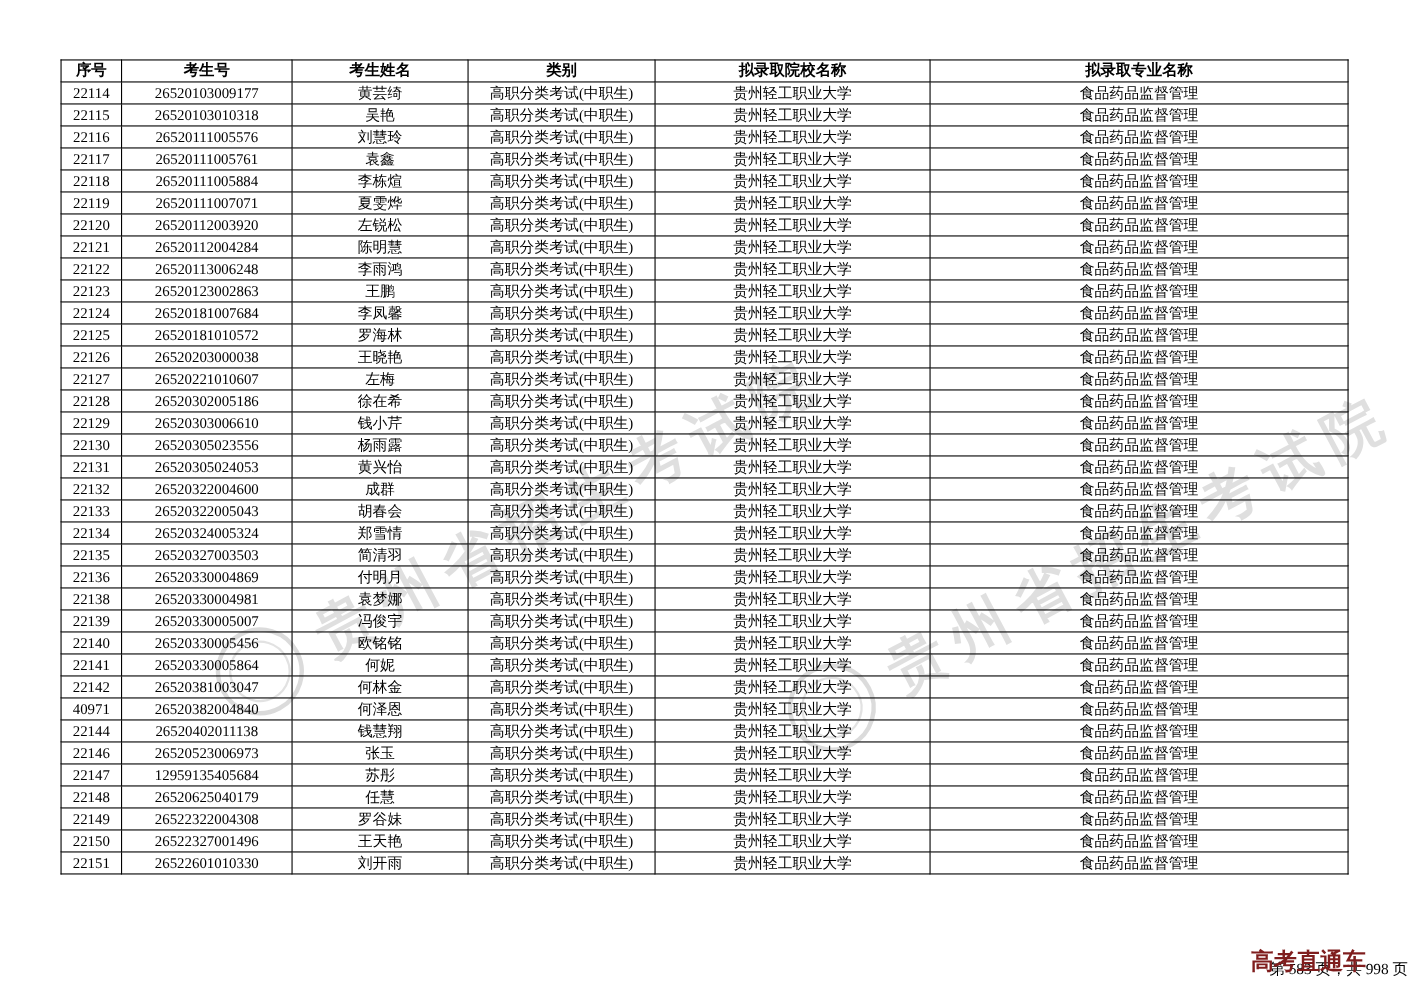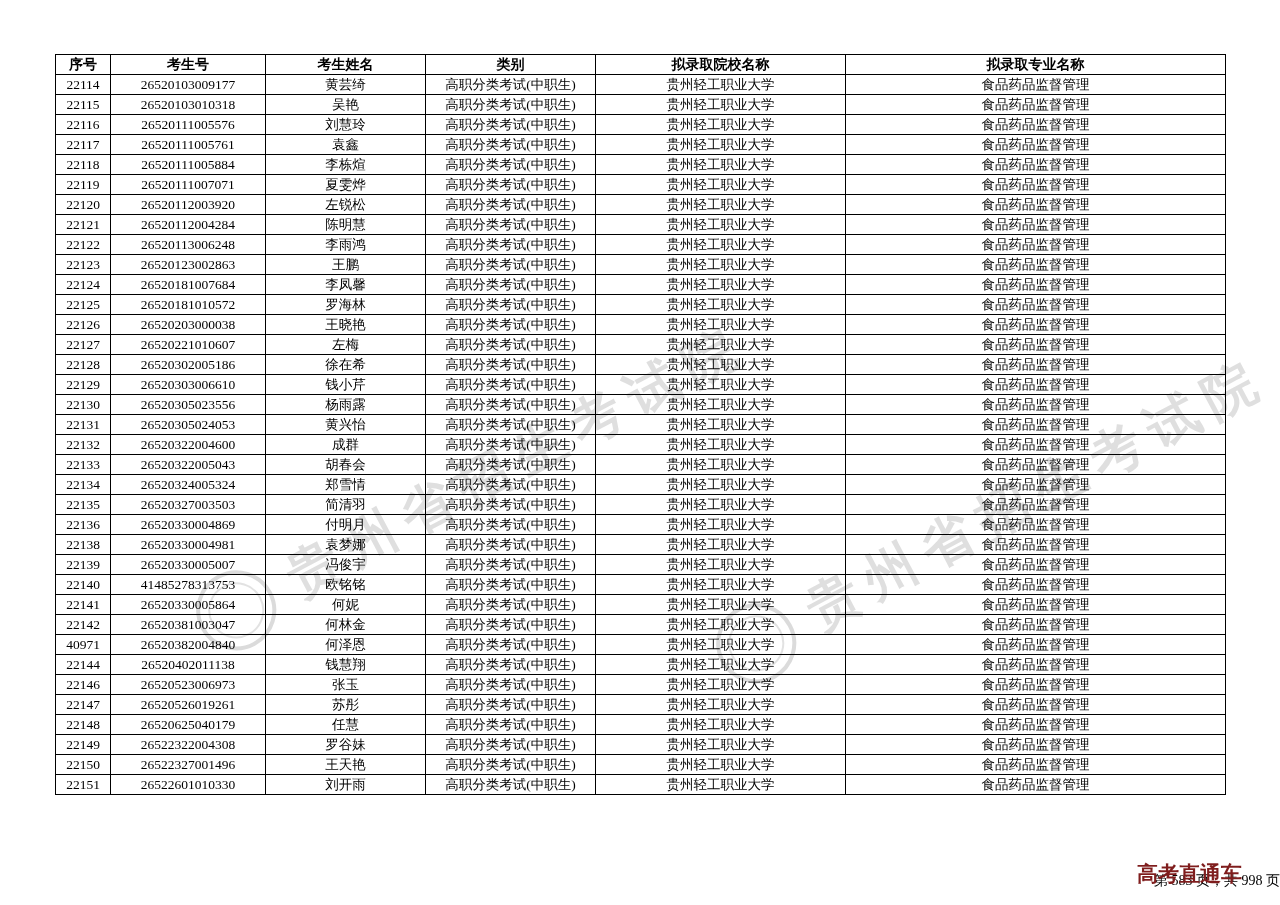--- a/index.html
+++ b/index.html
@@ -264,21 +264,21 @@
       <tr>
     <td>22139</td>
     <td>26520330005007</td>
     <td>冯俊宇</td>
     <td>高职分类考试(中职生)</td>
     <td>贵州轻工职业大学</td>
     <td>食品药品监督管理</td>
   </tr>
       <tr>
     <td>22140</td>
-    <td>41485278313753</td>
+    <td>26520330005456</td>
     <td>欧铭铭</td>
     <td>高职分类考试(中职生)</td>
     <td>贵州轻工职业大学</td>
     <td>食品药品监督管理</td>
   </tr>
       <tr>
     <td>22141</td>
     <td>26520330005864</td>
     <td>何妮</td>
     <td>高职分类考试(中职生)</td>
@@ -312,21 +312,21 @@
       <tr>
     <td>22146</td>
     <td>26520523006973</td>
     <td>张玉</td>
     <td>高职分类考试(中职生)</td>
     <td>贵州轻工职业大学</td>
     <td>食品药品监督管理</td>
   </tr>
       <tr>
     <td>22147</td>
-    <td>26520526019261</td>
+    <td>12959135405684</td>
     <td>苏彤</td>
     <td>高职分类考试(中职生)</td>
     <td>贵州轻工职业大学</td>
     <td>食品药品监督管理</td>
   </tr>
       <tr>
     <td>22148</td>
     <td>26520625040179</td>
     <td>任慧</td>
     <td>高职分类考试(中职生)</td>

